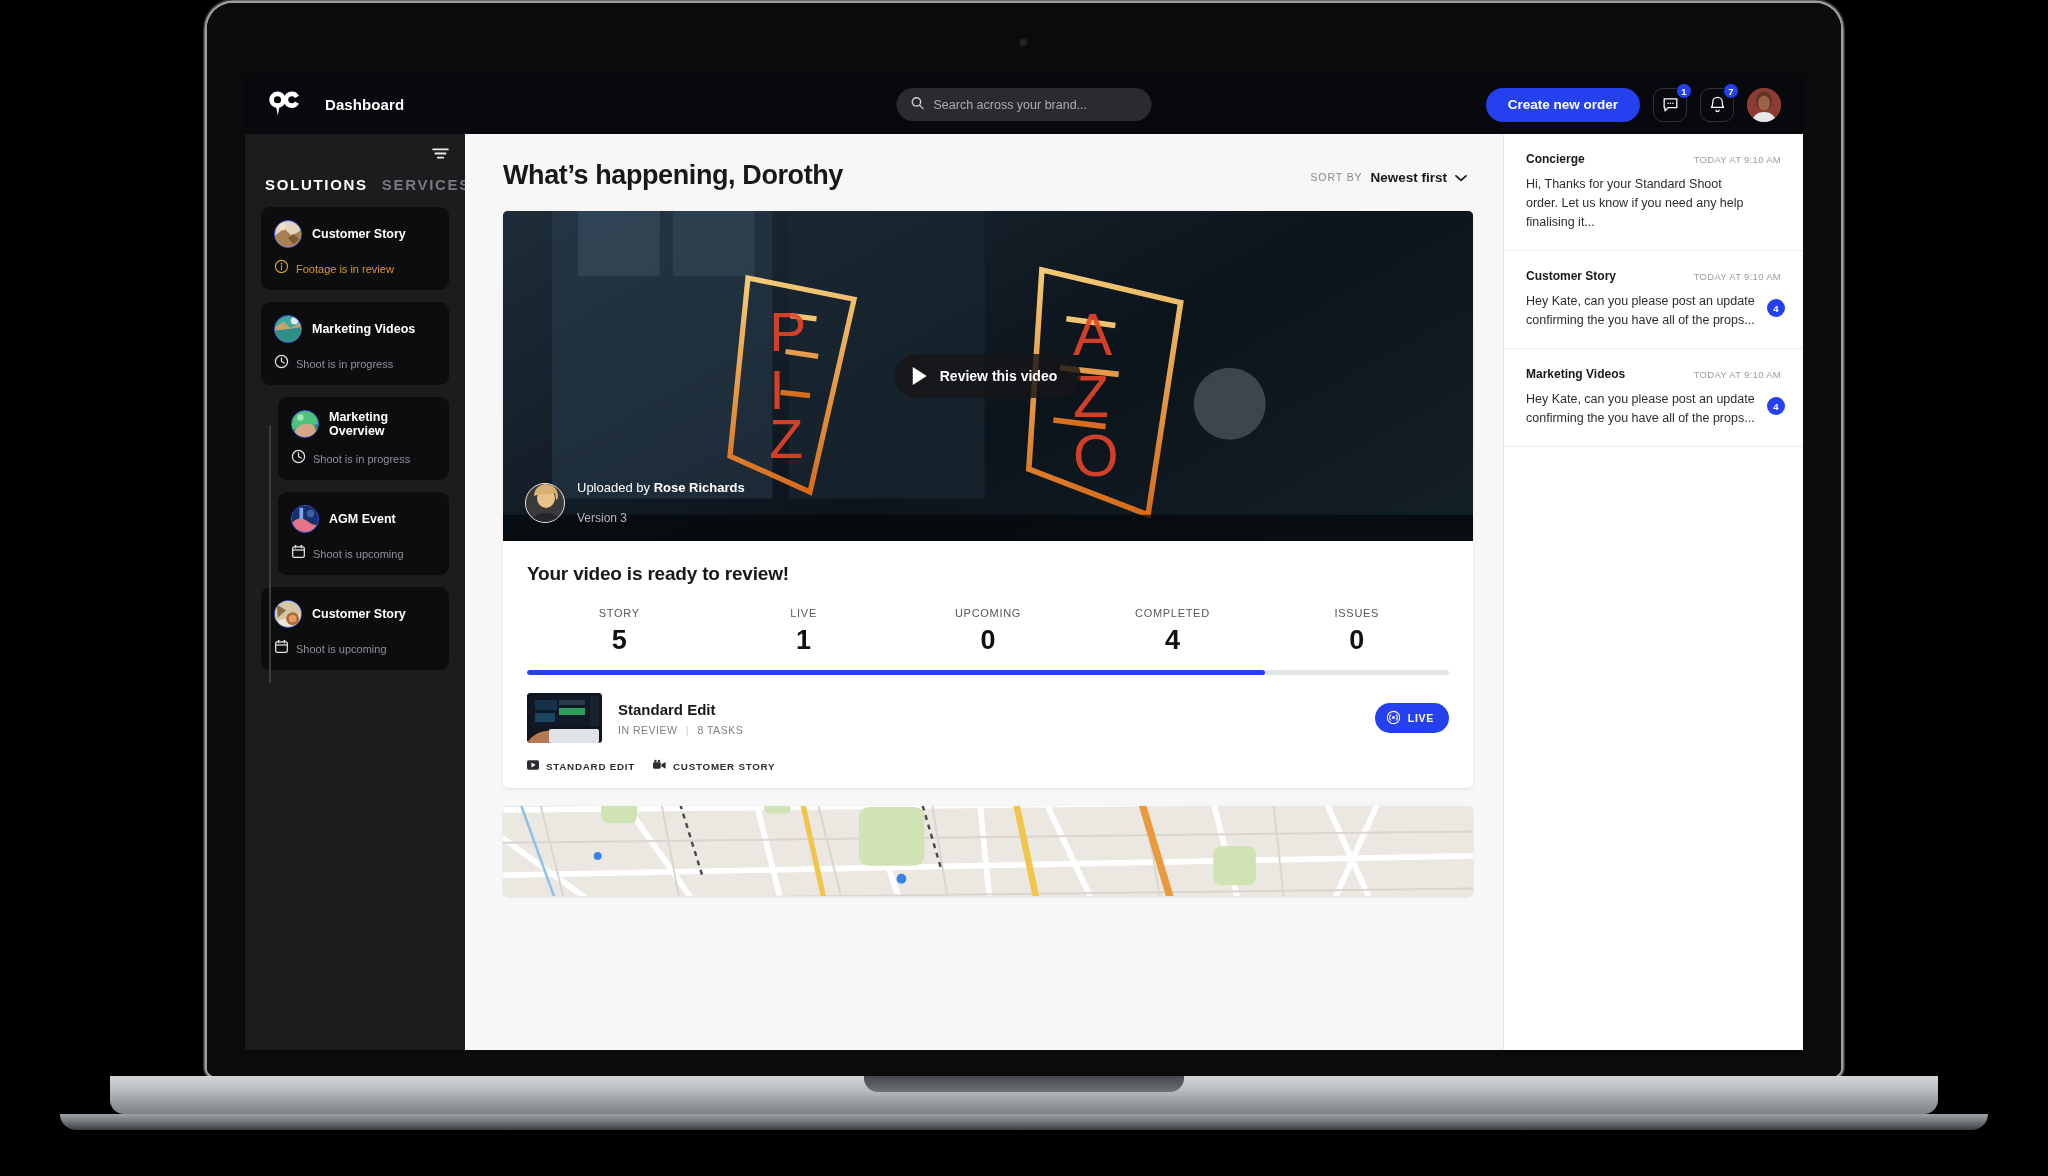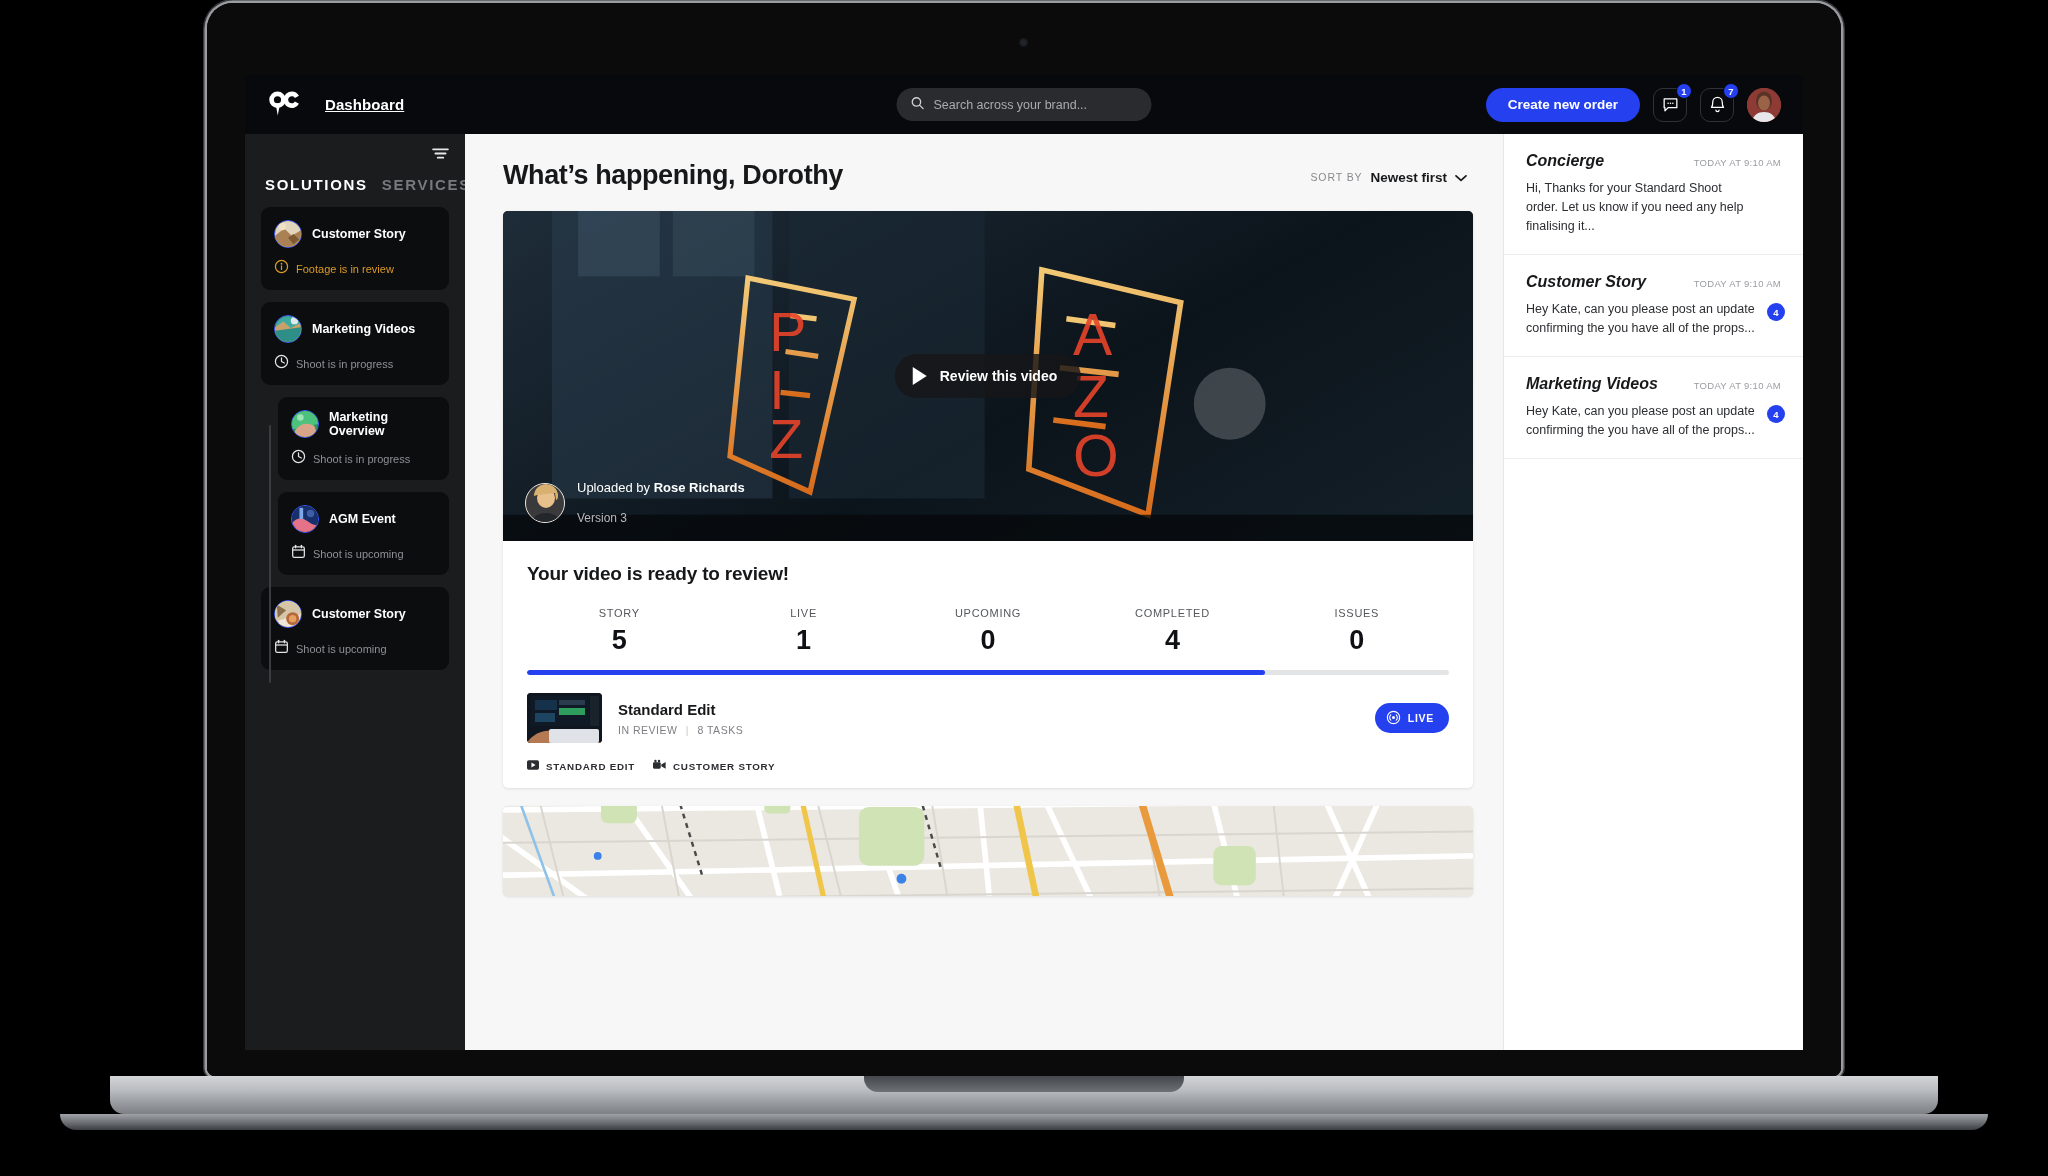--- a/index.html
+++ b/index.html
@@ -70,21 +70,21 @@
   .topbar {
     height: 59px; flex: 0 0 59px;
     background: #07090d;
     display: flex; align-items: center;
     padding: 0 22px 0 22px;
     position: relative;
   }
   .logo {
     width: 36px; height: 30px; position: relative; margin-right: 22px; flex:0 0 36px;
   }
-  .nav-title { color:#fff; font-size:15px; font-weight:700; letter-spacing:.1px;text-decoration:underline; }
+  .nav-title { color:#fff; font-size:15px; font-weight:700; letter-spacing:.1px; }
 
   .search-wrap {
     position:absolute; left:50%; transform:translateX(-50%);
     width: 255px; height: 33px;
     background:#2a2b2e; border-radius:17px;
     display:flex; align-items:center; padding: 0 14px; gap:9px;
   }
   .search-input {
     background:transparent; border:0; outline:0;
     color:#c9cbcf; font-size:12.5px; font-family:inherit; width:100%;
@@ -218,21 +218,21 @@
     background:#ebe7e1; box-shadow:0 1px 3px rgba(0,0,0,.10); position:relative;
   }
 
   
   .rightrail {
     width:300px; flex:0 0 300px; background:#fff; border-left:1px solid #e6e7e9;
     overflow:hidden;
   }
   .notif { padding: 18px 22px 18px 22px; border-bottom:1px solid #eceded; position:relative; cursor:pointer;}
   .notif-head { display:flex; align-items:baseline; justify-content:space-between; }
-  .notif-title { font-size:16px; font-weight:700; color:#17181a;font-style:italic; }
+  .notif-title { font-size:12px; font-weight:700; color:#17181a; }
   .notif-time { font-size:9.5px; letter-spacing:.3px; color:#9a9ca0; }
   .notif-text { font-size:12.5px; color:#2b2d31; line-height:1.52; margin-top:9px; padding-right:26px; }
   .notif-badge {
     position:absolute; right:18px; top:48px;
     width:18px;height:18px;border-radius:50%;background:#2540ef;color:#fff;
     font-size:9.5px;font-weight:700;display:flex;align-items:center;justify-content:center;
   }
 </style>
 </head>
 <body>

